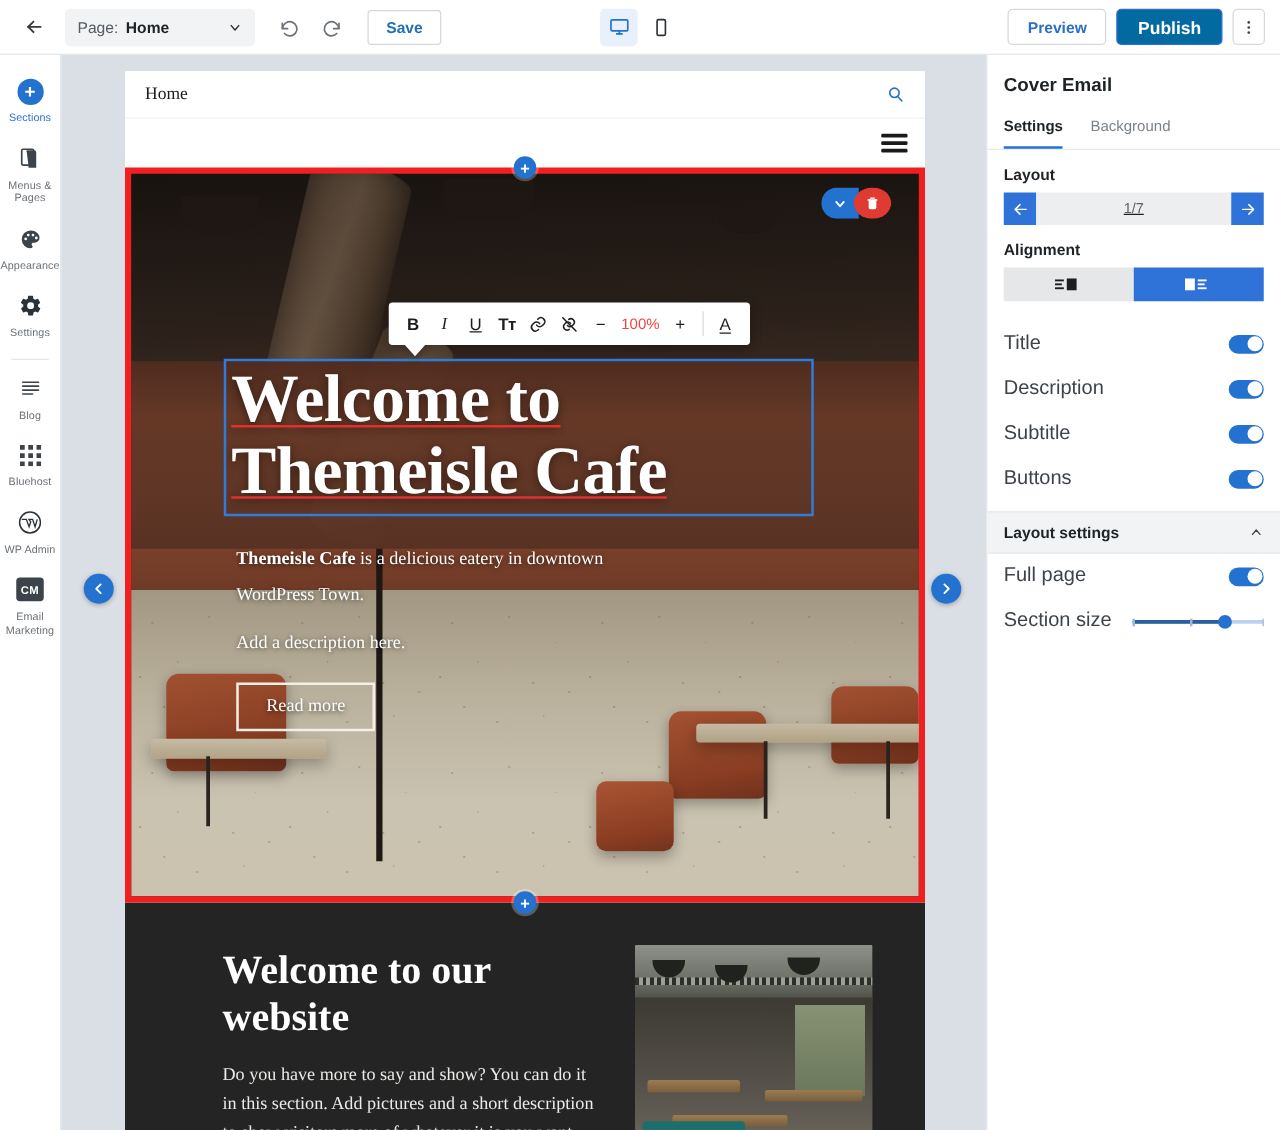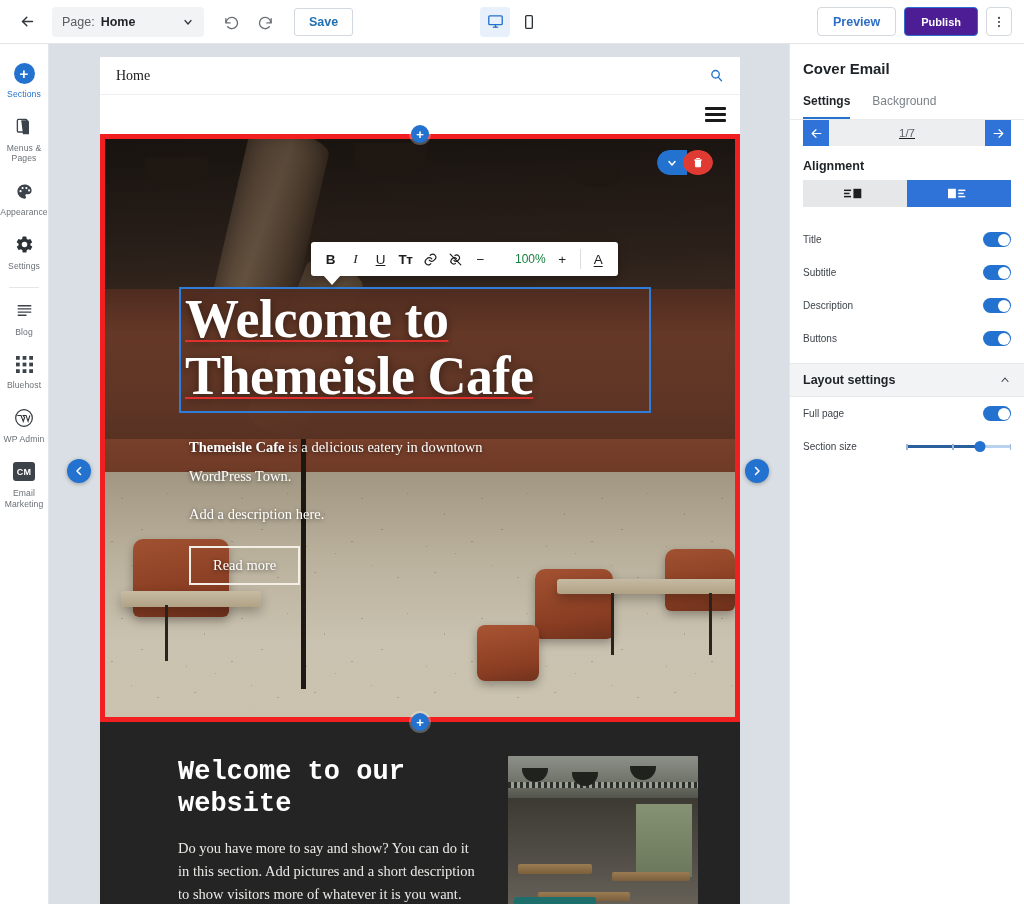--- a/index.html
+++ b/index.html
@@ -43,22 +43,22 @@
     width:30px; height:30px; border-radius:4px; display:flex; align-items:center; justify-content:center;
     cursor:pointer; color:#2c3338;
   }
   .device-btn.active { background:#e7f0fb; color:#2472cf; }
   .topbar-right { margin-left:auto; display:flex; align-items:center; gap:8px; }
   .btn-outline {
     height:29px; padding:0 15px; border:1px solid #d4d9de; border-radius:4px; background:#fff;
     color:#2f6fc4; font-size:12.5px; font-weight:700; cursor:pointer; display:flex; align-items:center;
   }
   .btn-primary {
-    height:29px; padding:0 16px; border:1px solid #2d6fd0; border-radius:4px; background:#4c1d95;
-    color:#fff; font-size:11px; font-weight:700; cursor:pointer; display:flex; align-items:center;
+    height:29px; padding:0 16px; border:1px solid #2d6fd0; border-radius:4px; background:#0369a1;
+    color:#fff; font-size:14px; font-weight:700; cursor:pointer; display:flex; align-items:center;
   }
   .kebab-btn {
     width:26px; height:29px; border:1px solid #d4d9de; border-radius:4px; background:#fff;
     display:flex; align-items:center; justify-content:center; cursor:pointer; color:#3c434a;
   }
 
   
   .bodyrow { flex:1; display:flex; min-height:0; }
 
   
@@ -197,21 +197,21 @@
 
   
   .fmt-toolbar {
     position:absolute; left:206px; top:103px; height:34px; background:#fff; border-radius:3px;
     box-shadow:0 2px 9px rgba(0,0,0,.3); display:flex; align-items:center; padding:0 7px; z-index:12;
   }
   .fmt-toolbar .fi {
     min-width:25px; height:30px; display:flex; align-items:center; justify-content:center;
     cursor:pointer; color:#1e1e1e; font-size:13.5px;
   }
-  .fmt-toolbar .zoomval { font-size:12px; color:#15803d; padding:0 4px; min-width:38px; text-align:center;margin-left:18px; }
+  .fmt-toolbar .zoomval { font-size:12px; color:#ef4444; padding:0 4px; min-width:38px; text-align:center; }
   .fmt-toolbar .vsep { width:1px; height:20px; background:#dcdcdc; margin:0 5px; }
   .fmt-tip {
     position:absolute; left:218px; top:136px; width:0; height:0;
     border-left:9px solid transparent; border-right:9px solid transparent; border-top:10px solid #fff;
     z-index:12; filter:drop-shadow(0 3px 2px rgba(0,0,0,.18));
   }
 
   
   .sec-ctrl { position:absolute; top:11px; right:22px; display:flex; align-items:center; z-index:14; }
   .sec-ctrl .pill {
@@ -239,21 +239,21 @@
     display:flex; align-items:center; justify-content:center; cursor:pointer; z-index:20;
     box-shadow:0 1px 4px rgba(0,0,0,.3);
   }
   .nav-arrow.left { left:18px; top:415px; }
   .nav-arrow.right { left:696px; top:415px; }
 
   
   .dark-sec { background:#242424; padding:34px 40px 30px 78px; display:flex; gap:30px; }
   .dark-left { width:300px; }
   .dark-h {
-    font-family:Liberation Mono, monospace; font-weight:700; color:#fff; font-size:27px; line-height:1.2;
+    font-family:Liberation Serif, serif; font-weight:700; color:#fff; font-size:32px; line-height:1.2;
   }
   .dark-p {
     font-family:"Liberation Serif", serif; color:#eceae6; font-size:14.5px; line-height:1.58; margin-top:16px;
   }
   .dark-p2 { margin-top:18px; }
   .dark-img {
     width:190px; height:165px; border-radius:1px; overflow:hidden; position:relative; background:#3b3a36; flex:none;
   }
   .di-ceiling { position:absolute; left:0; right:0; top:0; height:46px; background:linear-gradient(180deg,#8d9089,#6e7167 60%,#4a4c45); }
   .di-ceiling::after{
@@ -296,21 +296,21 @@
   }
   .align-btn.active { background:#2f73d8; }
   .panel-spacer { height:16px; }
   .collapse-hdr {
     background:#f2f3f4; border-top:1px solid #e6e8ea; border-bottom:1px solid #e6e8ea;
     display:flex; align-items:center; padding:9px 13px; cursor:pointer;
   }
   .collapse-hdr .ch-t { font-size:12.5px; font-weight:700; color:#1d2327; }
   .collapse-hdr .ch-c { margin-left:auto; color:#3c434a; display:flex; }
   .opt-row { display:flex; align-items:center; padding:9px 13px; }
-  .opt-row .ol { font-size:10px; color:#3c434a; }
+  .opt-row .ol { font-size:16px; color:#3c434a; }
   .opt-row .or { margin-left:auto; display:flex; align-items:center; }
   .toggle {
     width:28px; height:15px; border-radius:8px; background:#2472cf; position:relative; cursor:pointer; flex:none;
   }
   .toggle i {
     position:absolute; top:1.5px; right:1.5px; width:12px; height:12px; border-radius:50%; background:#fff; display:block;
   }
   .slider { width:105px; height:14px; position:relative; cursor:pointer; }
   .slider .track { position:absolute; left:0; right:0; top:6px; height:2.5px; background:#b9d2ee; border-radius:2px; }
   .slider .fill { position:absolute; left:0; top:6px; width:70%; height:2.5px; background:#2a5f9e; border-radius:2px; }
@@ -606,20 +606,21 @@
       </div>
     </div>
 
     <div class="panel">
       <div class="panel-title">Cover Email</div>
       <div class="panel-tabs">
         <div class="panel-tab active">Settings</div>
         <div class="panel-tab">Background</div>
       </div>
 
+      <div class="sec-label">Layout</div>
       <div class="layout-row">
         <div class="lr-btn">
           <svg width="13" height="13" viewBox="0 0 24 24" fill="none" stroke="currentColor" stroke-width="2.2" stroke-linecap="round" stroke-linejoin="round">
               <line x1="20" y1="12" x2="5" y2="12"></line>
               <polyline points="11 19 4 12 11 5"></polyline>
             </svg>
         </div>
         <div class="lr-mid">1/7</div>
         <div class="lr-btn">
           <svg width="13" height="13" viewBox="0 0 24 24" fill="none" stroke="currentColor" stroke-width="2.2" stroke-linecap="round" stroke-linejoin="round">
@@ -654,29 +655,29 @@
 
       <div class="opt-row">
         <span class="ol">Title</span>
         <span class="or">
             <span class="toggle">
               <i></i>
             </span>
           </span>
       </div>
       <div class="opt-row">
-        <span class="ol">Subtitle</span>
+        <span class="ol">Description</span>
         <span class="or">
             <span class="toggle">
               <i></i>
             </span>
           </span>
       </div>
       <div class="opt-row">
-        <span class="ol">Description</span>
+        <span class="ol">Subtitle</span>
         <span class="or">
             <span class="toggle">
               <i></i>
             </span>
           </span>
       </div>
       <div class="opt-row">
         <span class="ol">Buttons</span>
         <span class="or">
             <span class="toggle">

